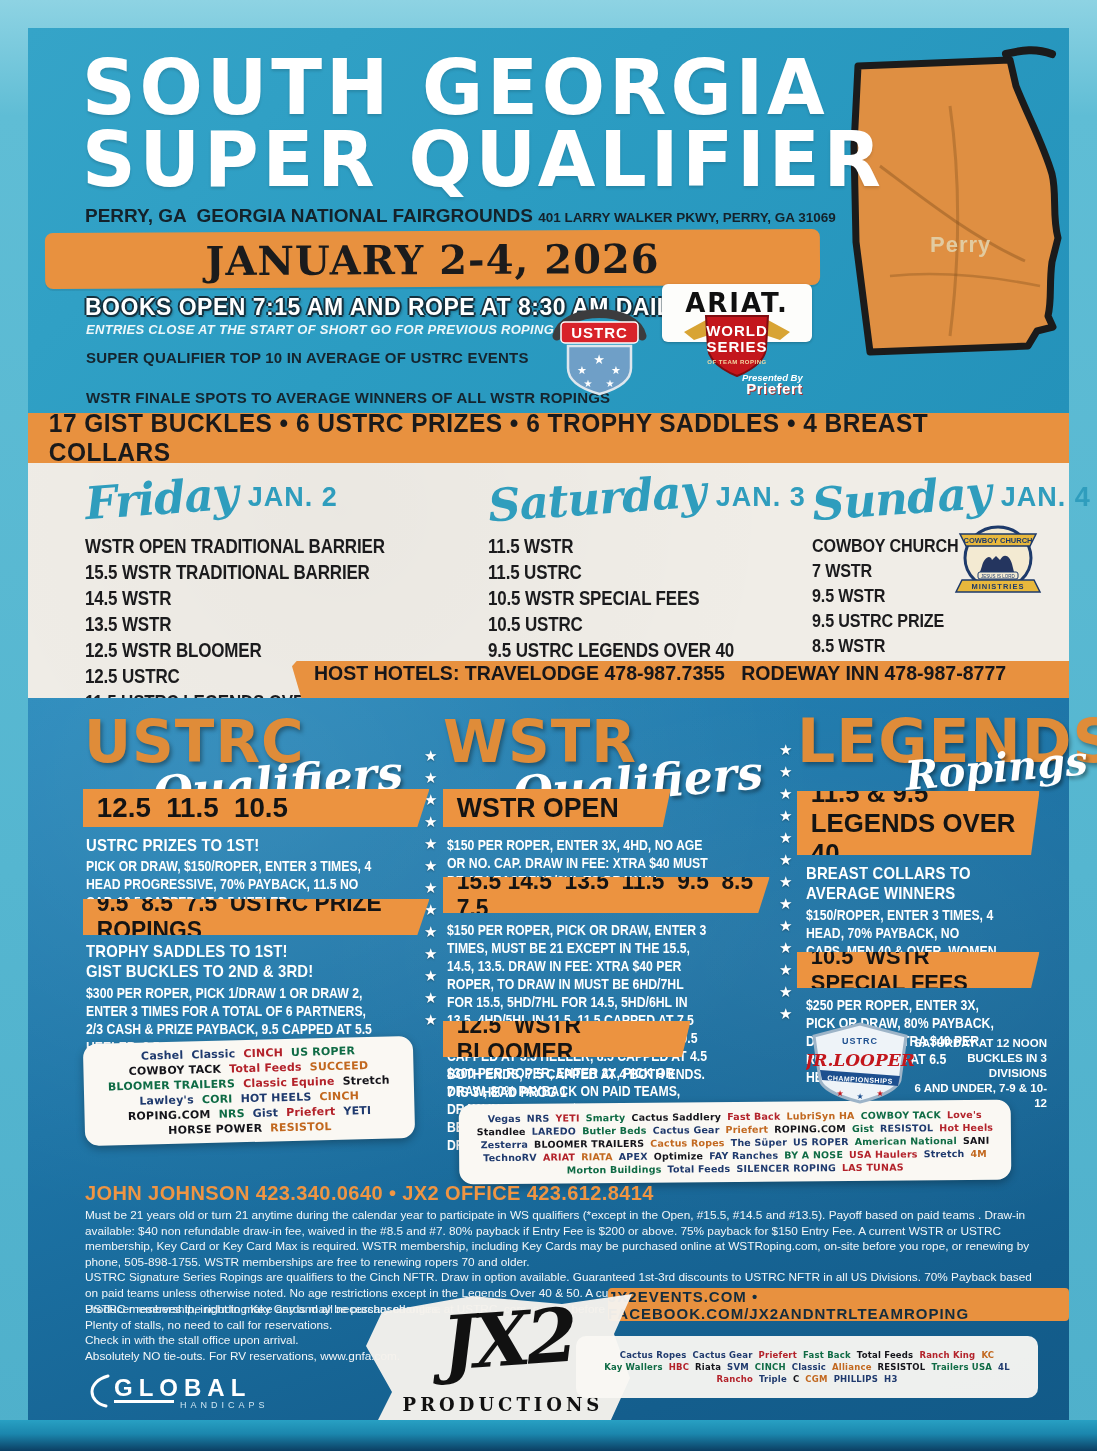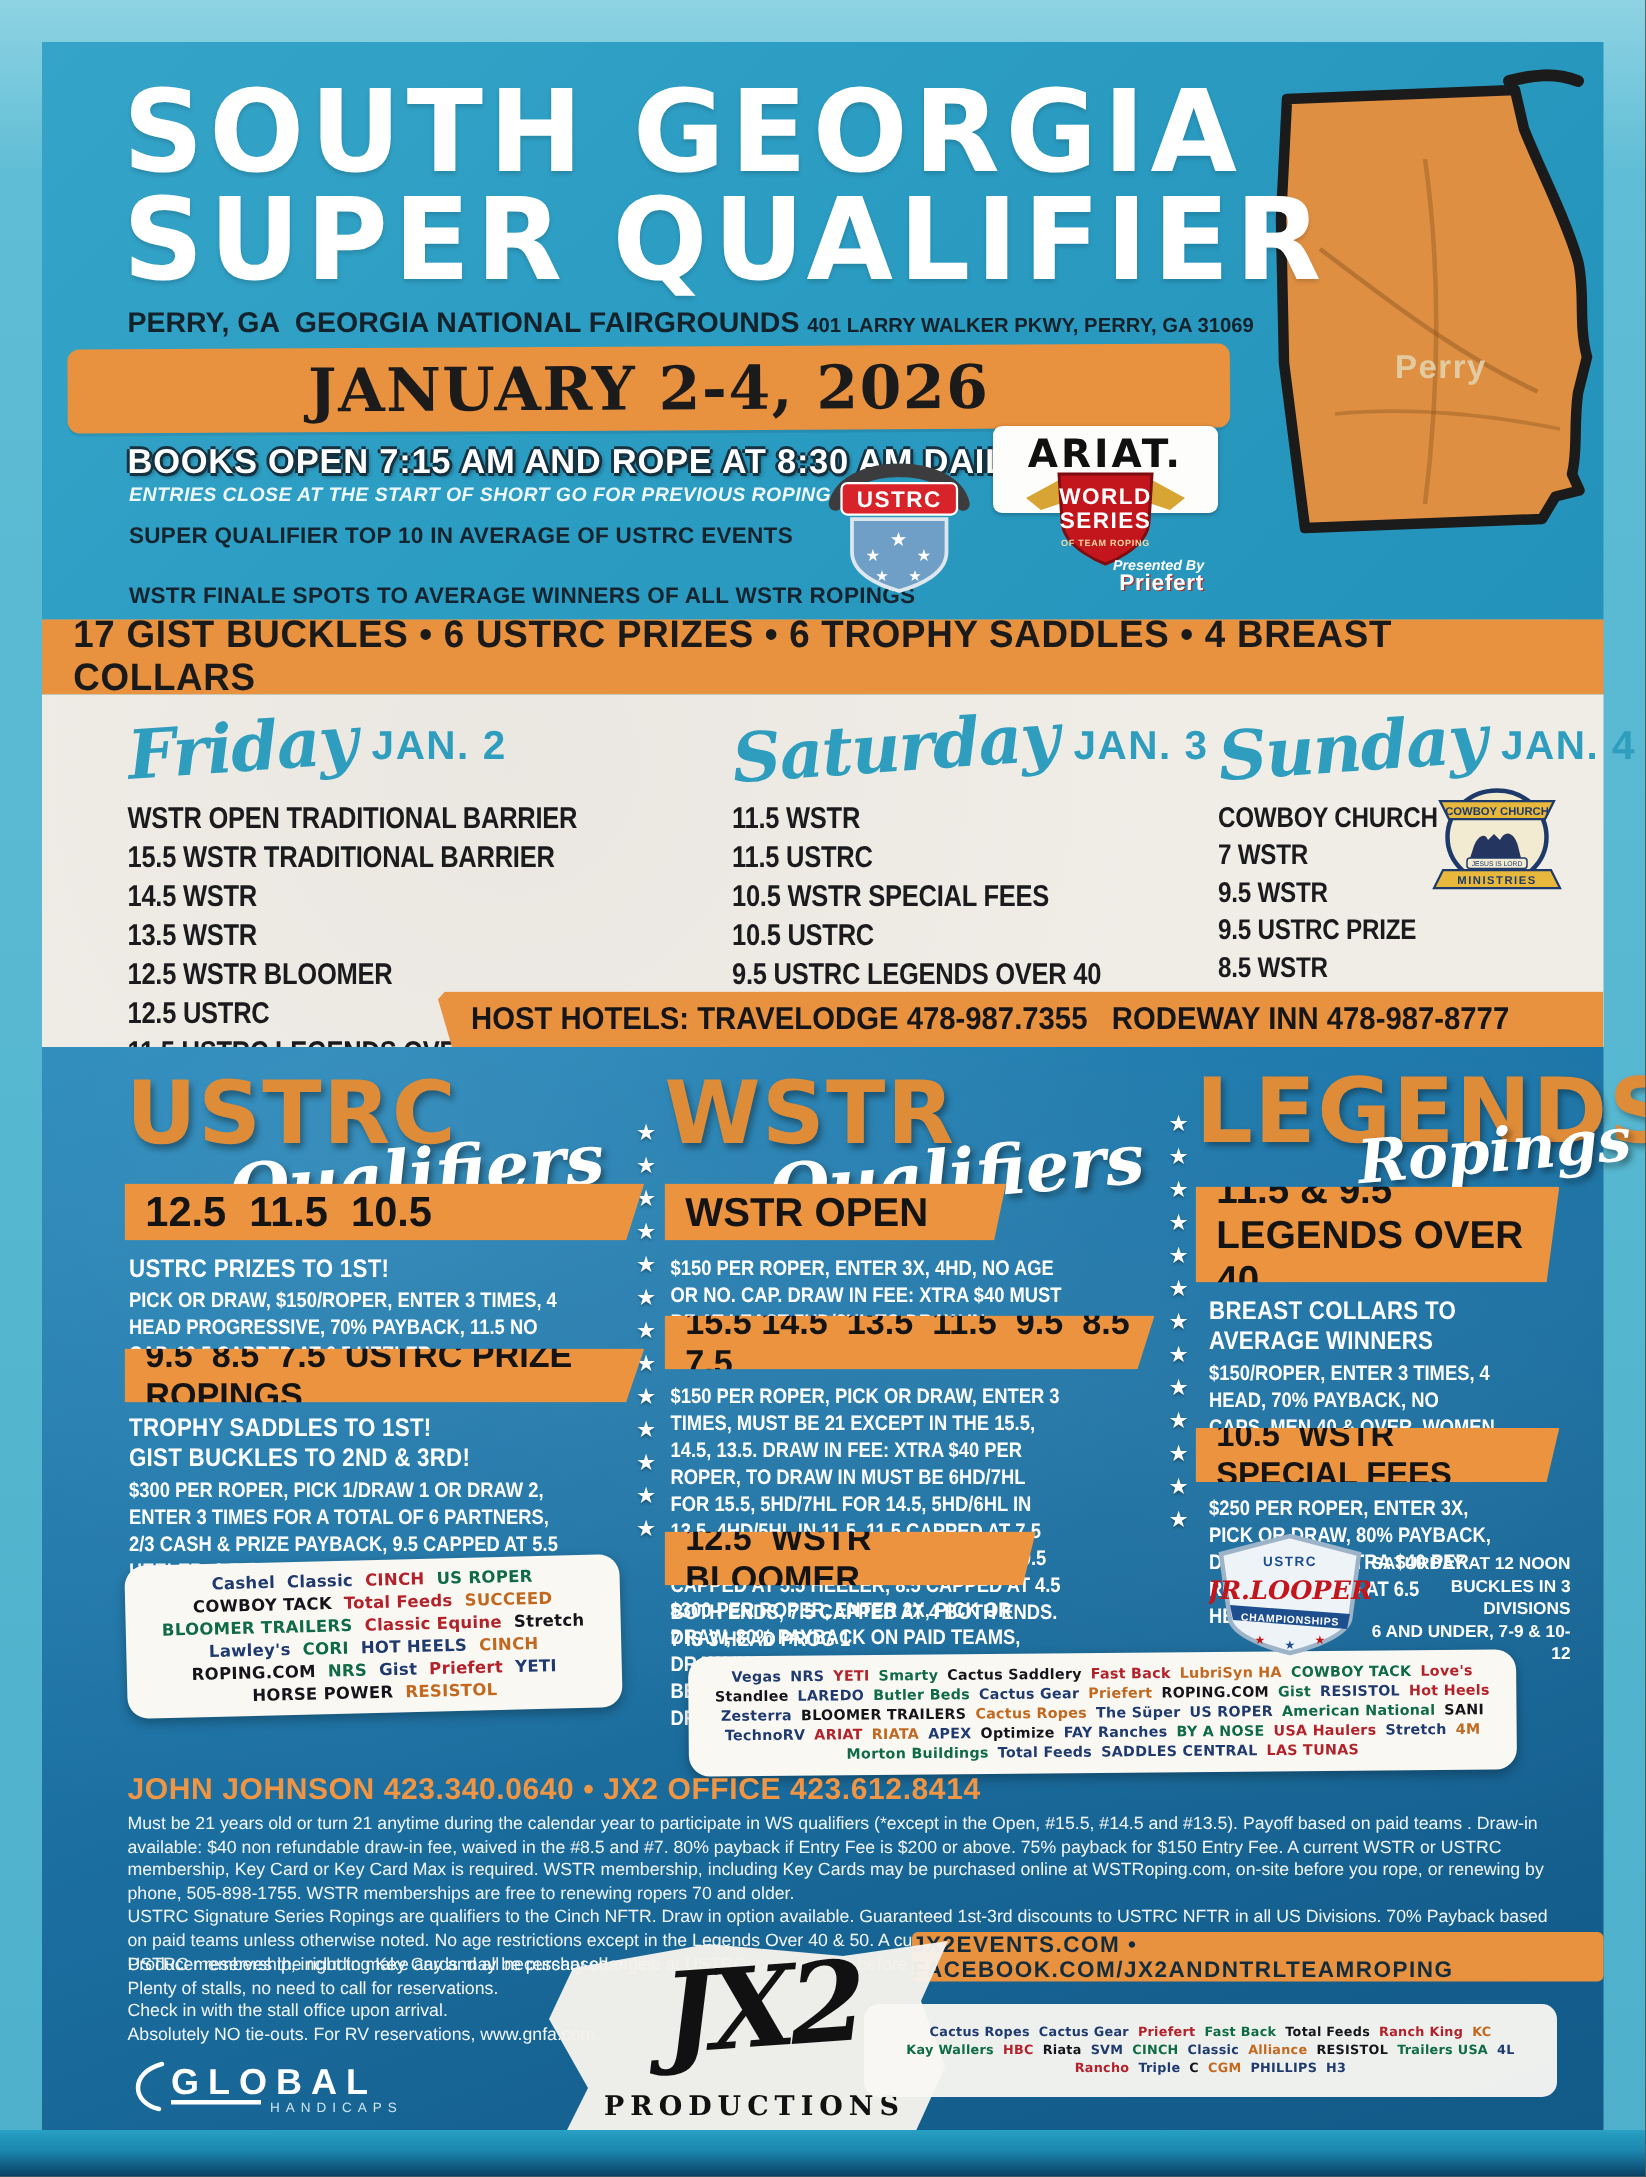--- a/index.html
+++ b/index.html
@@ -58,21 +58,21 @@
   .events{margin-top:8px;width:118%;transform:scaleX(.85);transform-origin:0 0;}
   .event-item{display:block;font-weight:800;font-size:20px;line-height:26px;color:#1b1b1d;letter-spacing:-.2px;}
   .day1{left:85px;top:472px;width:300px;}
   .day2{left:488px;top:472px;width:300px;}
   .day3{left:812px;top:472px;width:260px;}
   .day3 .event-item{font-size:19px;line-height:25px;}
   .cc-badge{left:952px;top:520px;width:92px;height:76px;}
 
   .hotels-bar{left:292px;right:28px;top:661px;height:37px;background:#e8913f;
               clip-path:polygon(0 14%,1.2% 100%,100% 100%,100% 0,.6% 0);
-              display:flex;align-items:center;}
+              display:flex;}
   .hotels-bar span{margin-left:22px;font-weight:900;font-size:21px;color:#16161a;white-space:pre-wrap;transform:scaleX(.93);transform-origin:0 50%;}
 
   
   .darksec{left:28px;right:28px;top:698px;height:722px;
            background:linear-gradient(160deg,#2487ba 0%,#1d74a6 40%,#145e8d 85%,#125a88 100%);}
   .darksec:before{content:"";position:absolute;inset:0;
            background:radial-gradient(ellipse at 20% 10%,rgba(255,255,255,.10),transparent 50%),
                       radial-gradient(ellipse at 75% 35%,rgba(255,255,255,.06),transparent 45%);}
   .colttl{font-weight:900;color:#df8c39;letter-spacing:1px;text-shadow:2px 3px 4px rgba(0,0,0,.35);
           font-family:"DejaVu Sans",sans-serif;}
@@ -393,21 +393,21 @@
       <span class="chip">RIATA</span>
       <span class="chip">APEX</span>
       <span class="chip">Optimize</span>
       <span class="chip">FAY Ranches</span>
       <span class="chip">BY A NOSE</span>
       <span class="chip">USA Haulers</span>
       <span class="chip">Stretch</span>
       <span class="chip">4M</span>
       <span class="chip">Morton Buildings</span>
       <span class="chip">Total Feeds</span>
-      <span class="chip">SADDLES CENTRAL</span>
+      <span class="chip">SILENCER ROPING</span>
       <span class="chip">LAS TUNAS</span>
     </div>
 
   <div class="abs banner c3-b1">11.5 &amp; 9.5 LEGENDS OVER 40</div>
   <div class="abs whead c3-h1">BREAST COLLARS TO AVERAGE WINNERS</div>
   <div class="abs wbody c3-t1">$150/ROPER, ENTER 3 TIMES, 4 HEAD, 70% PAYBACK, NO CAPS. MEN 40 &amp; OVER, WOMEN 30 &amp; OVER</div>
   <div class="abs banner c3-b2">10.5  WSTR SPECIAL FEES</div>
   <div class="abs wbody c3-t2">$250 PER ROPER, ENTER 3X, PICK OR DRAW, 80% PAYBACK, DRAW IN FEE: XTRA $40 PER ROPER, CAPPED AT 6.5 HEELER</div>
 
   <div class="abs jr-logo">

